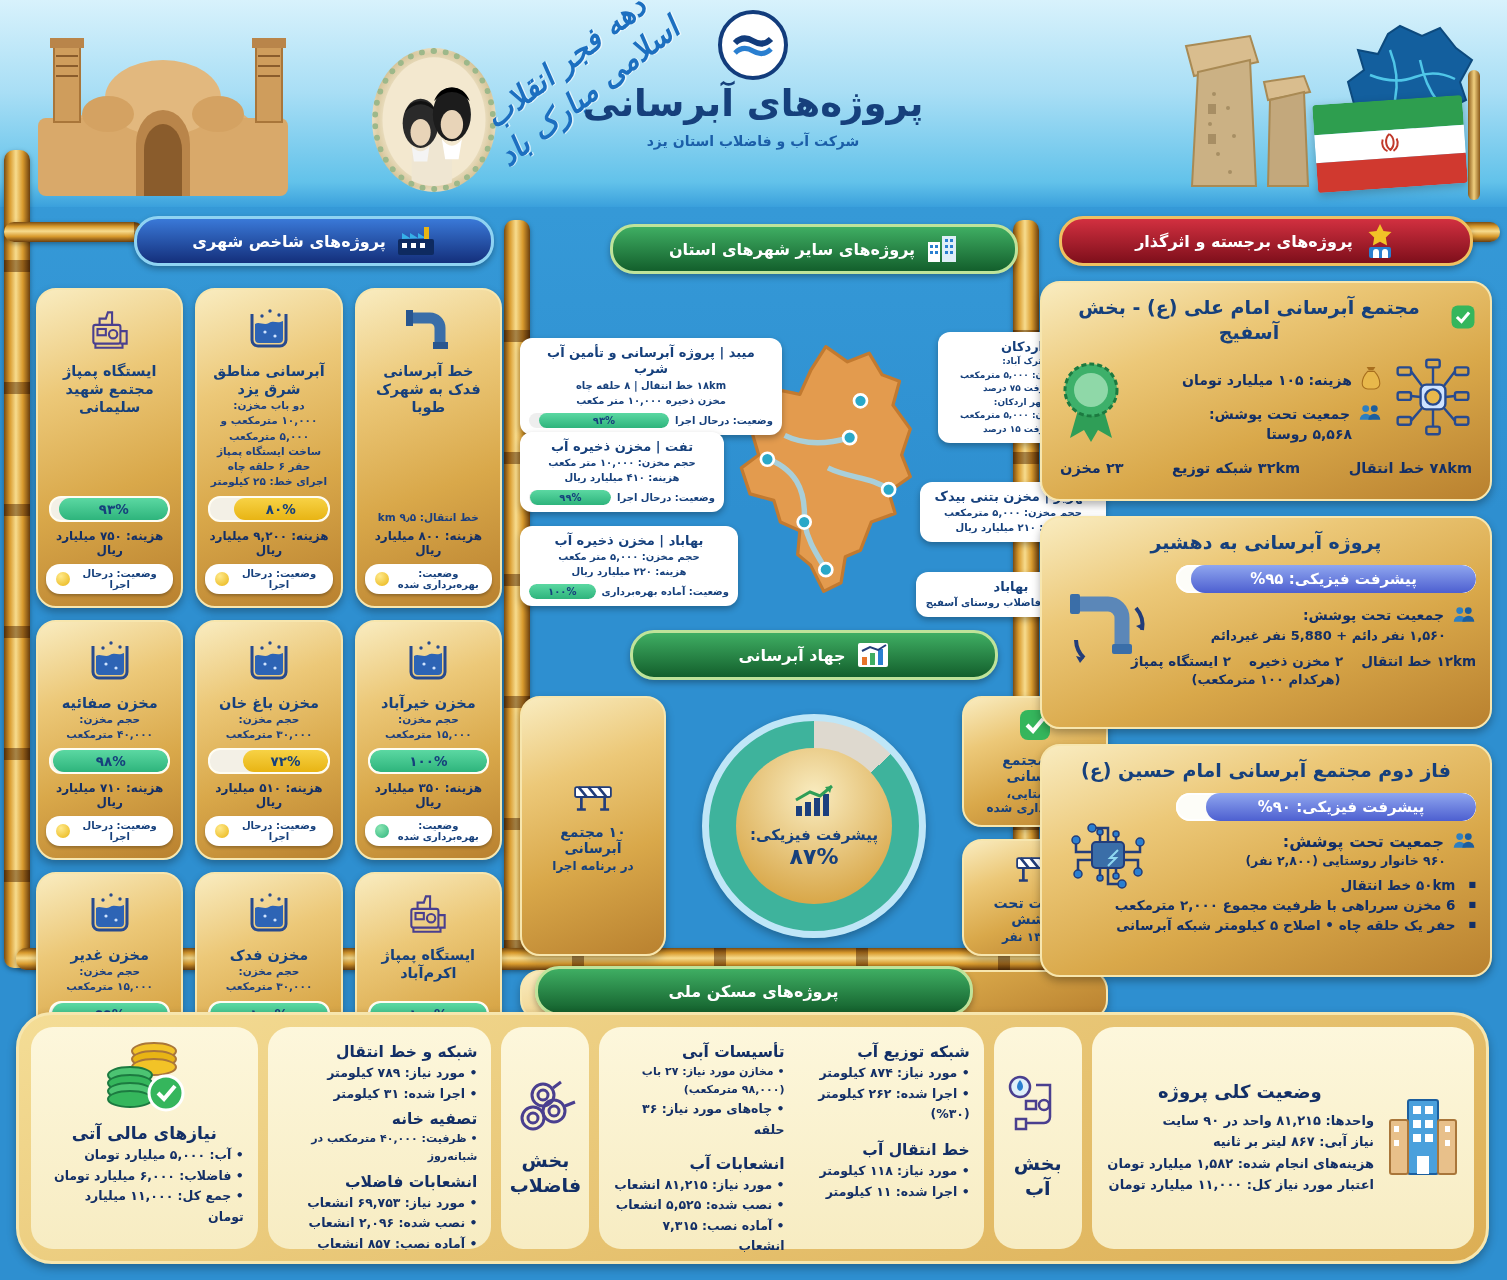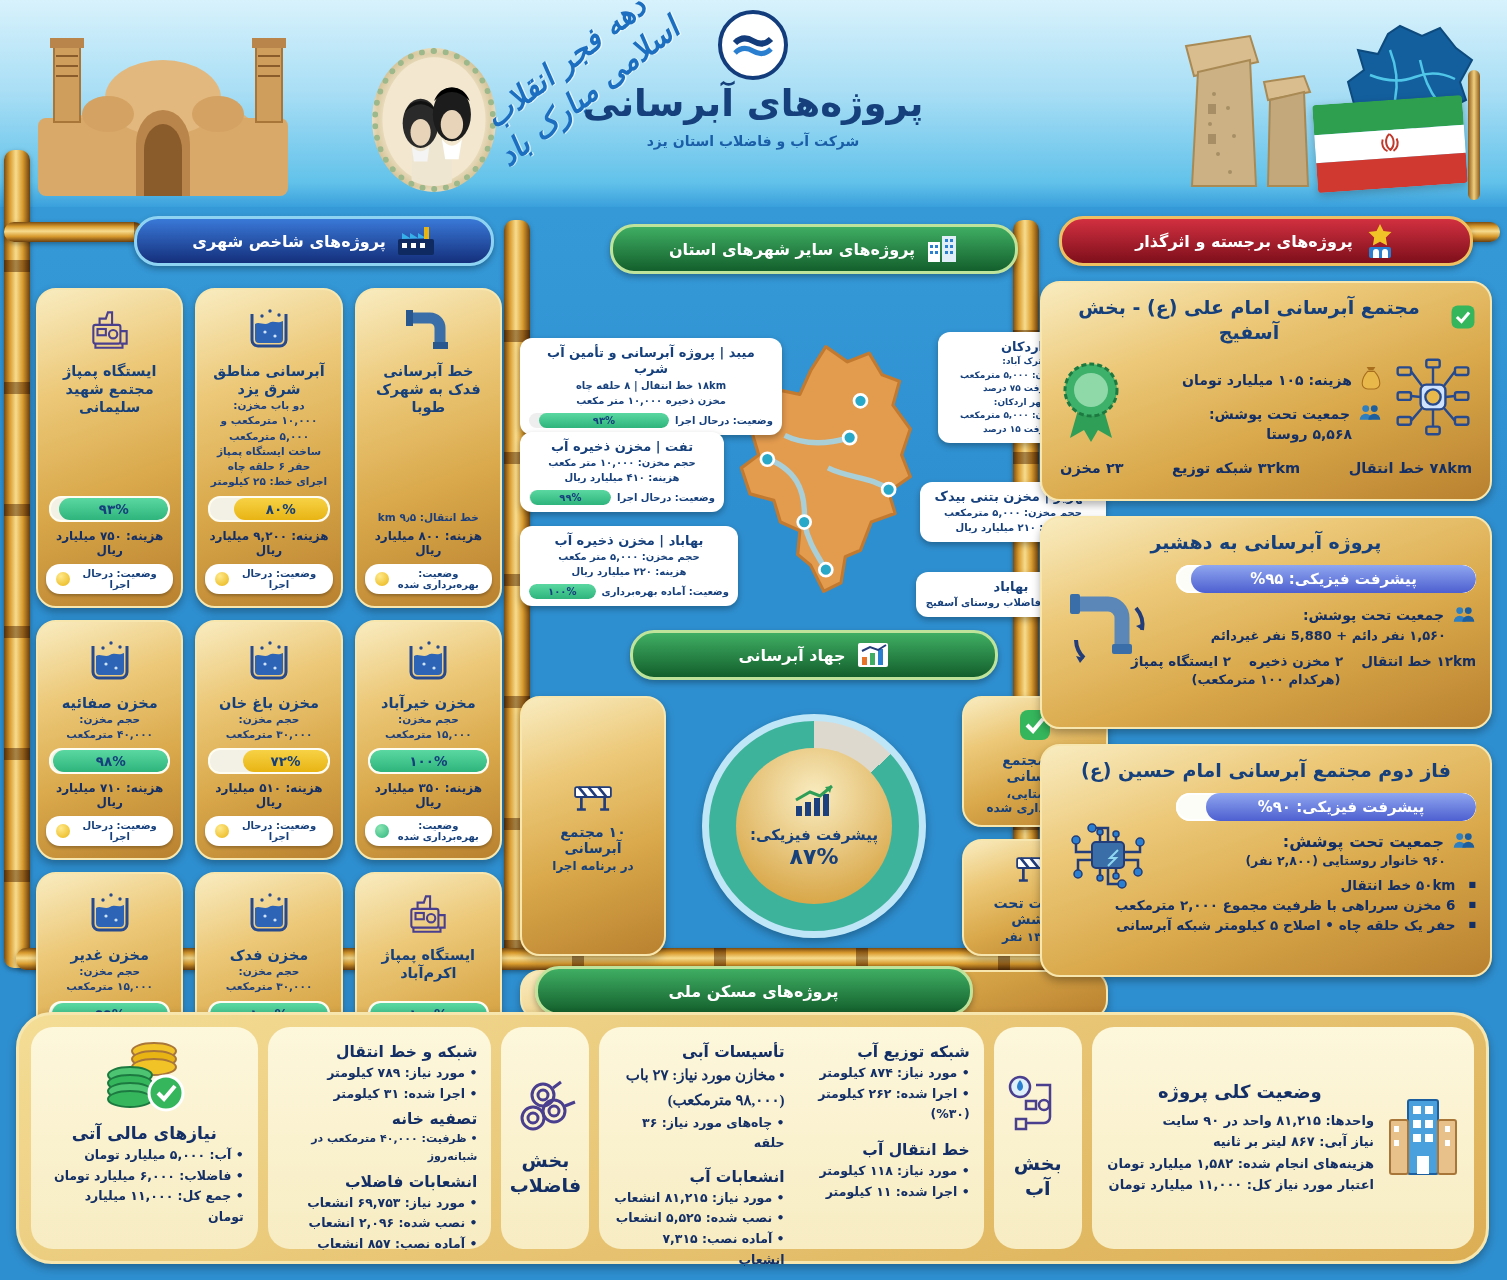--- a/index.html
+++ b/index.html
@@ -931,21 +931,21 @@
       <div class="subcol">
         <div class="gt">شبکه توزیع آب</div>
         <div class="gl">مورد نیاز: ۸۷۴ کیلومتر</div>
         <div class="gl">اجرا شده: ۲۶۲ کیلومتر (۳۰%)</div>
         <div class="gt" style="margin-top:16px;">خط انتقال آب</div>
         <div class="gl">مورد نیاز: ۱۱۸ کیلومتر</div>
         <div class="gl">اجرا شده: ۱۱ کیلومتر</div>
       </div>
       <div class="subcol">
         <div class="gt">تأسیسات آبی</div>
-        <div class="gl" style="font-size:15px;font-family:Liberation Serif, serif;">مخازن مورد نیاز: ۲۷ باب (۹۸,۰۰۰ مترمکعب)</div>
+        <div class="gl" style="font-size:11px;">مخازن مورد نیاز: ۲۷ باب (۹۸,۰۰۰ مترمکعب)</div>
         <div class="gl">چاه‌های مورد نیاز: ۳۶ حلقه</div>
         <div class="gt" style="margin-top:14px;">انشعابات آب</div>
         <div class="gl">مورد نیاز: ۸۱,۲۱۵ انشعاب</div>
         <div class="gl">نصب شده: ۵,۵۲۵ انشعاب</div>
         <div class="gl">آماده نصب: ۷,۳۱۵ انشعاب</div>
       </div>
     </div>
 
     <div class="cell c-label">
       <span>

